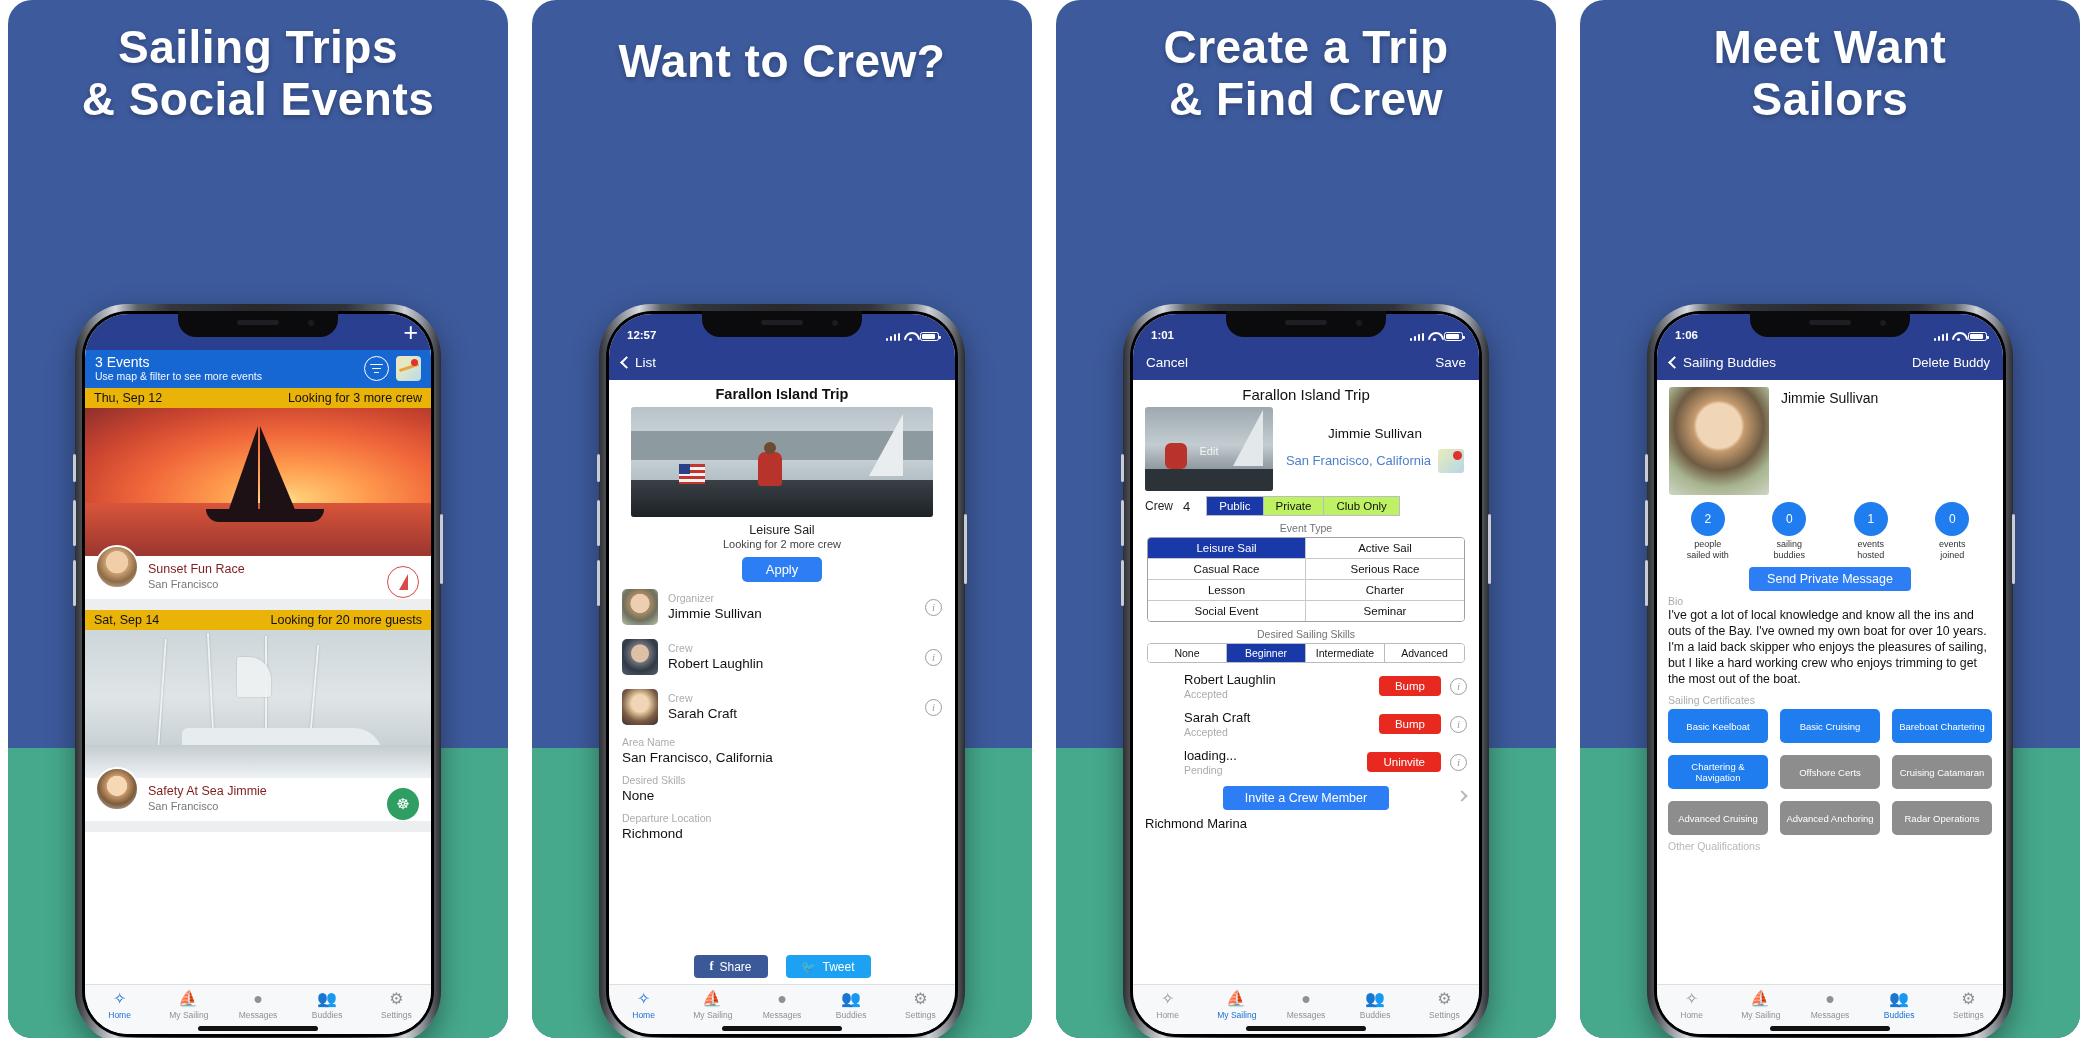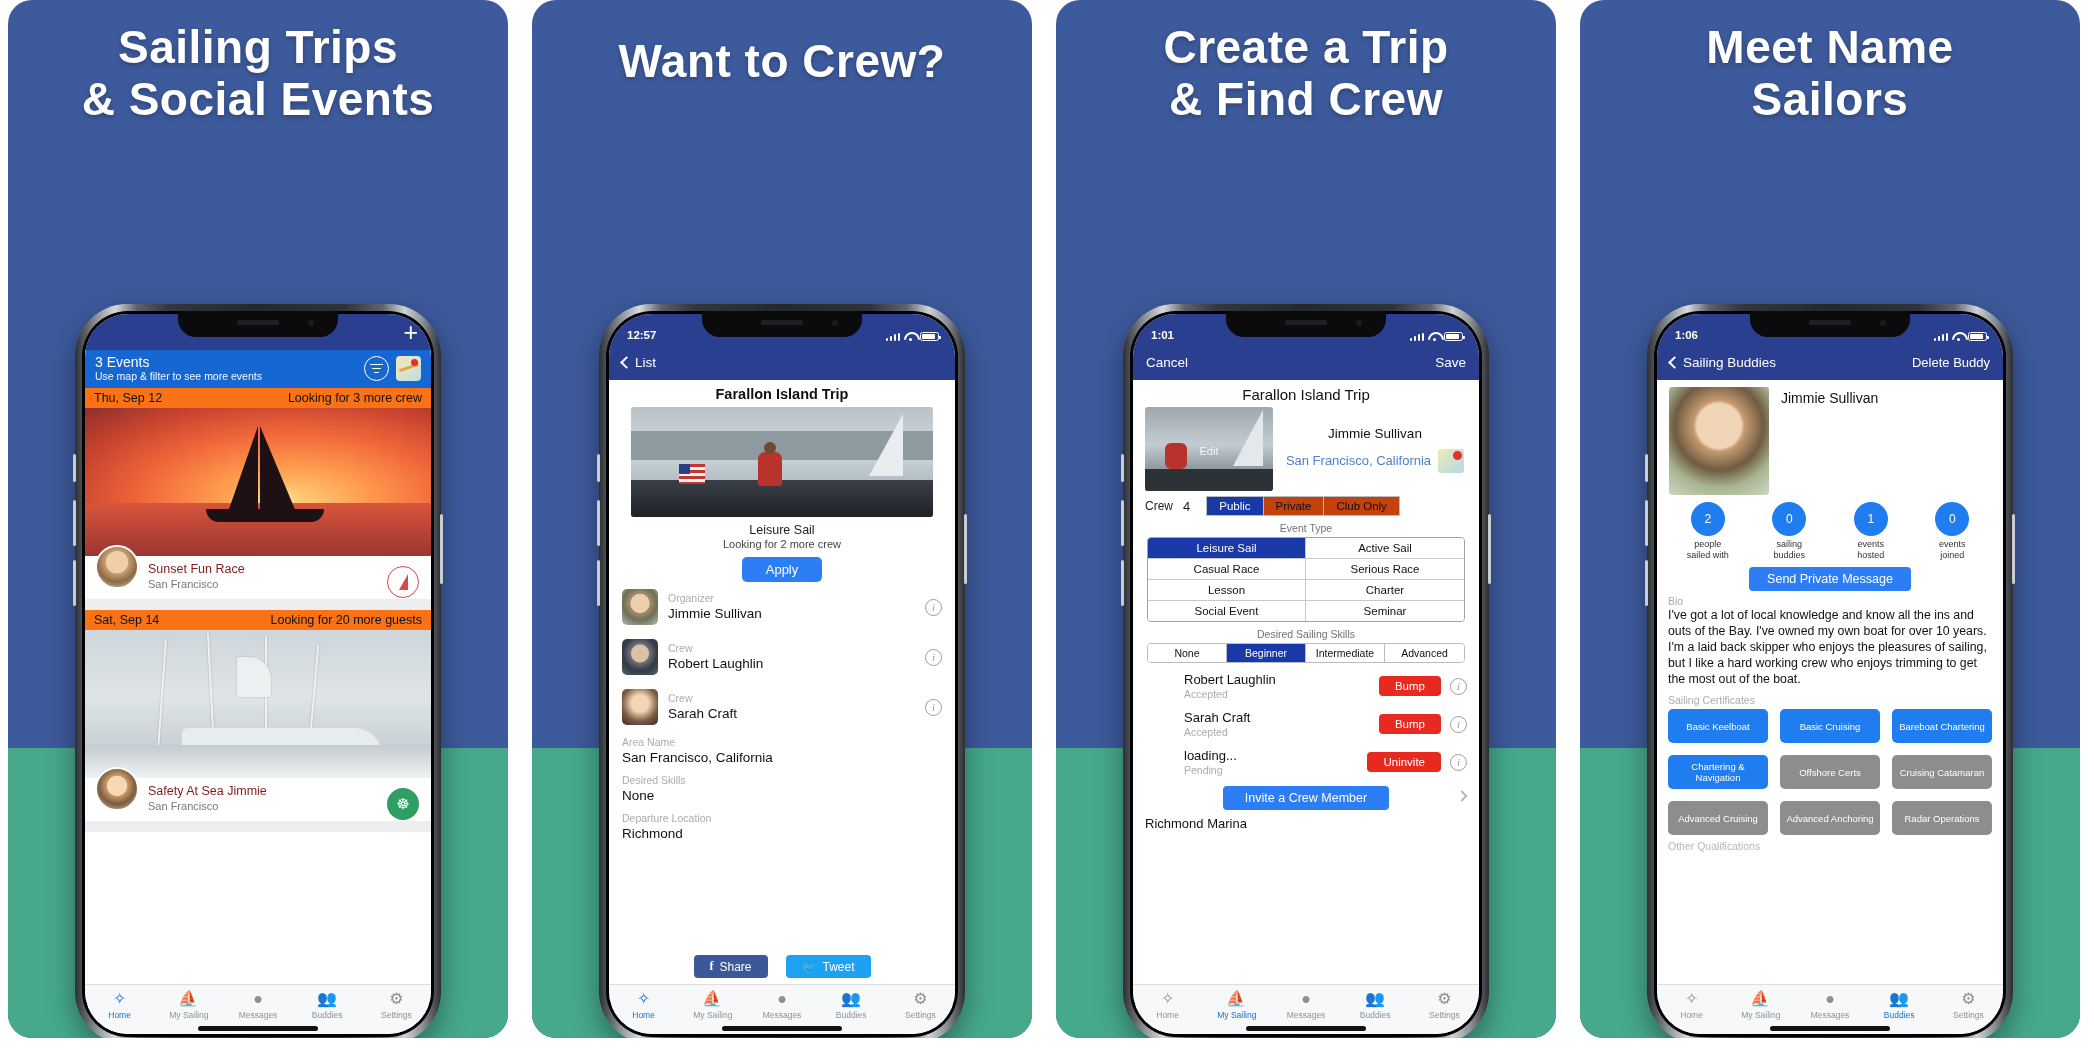--- a/index.html
+++ b/index.html
@@ -139,21 +139,21 @@
   .eventsbar .t2{font-size:10.5px;line-height:13px;opacity:.95;}
   .eb-icons{display:flex;align-items:center;gap:7px;}
   .circ-icon{width:25px;height:25px;border-radius:50%;border:1.6px solid #fff;display:flex;flex-direction:column;justify-content:center;align-items:center;gap:2.5px;}
   .circ-icon i{display:block;height:1.6px;background:#fff;border-radius:1px;}
   .circ-icon i:nth-child(1){width:13px;}
   .circ-icon i:nth-child(2){width:9px;}
   .circ-icon i:nth-child(3){width:5px;}
   .map-icon{width:25px;height:25px;border-radius:4px;background:linear-gradient(135deg,#f5e4b8 0%,#dfe9c8 40%,#b9d8e8 100%);position:relative;overflow:hidden;}
   .map-icon::before{content:"";position:absolute;left:3px;top:10px;width:20px;height:3px;background:#e8a33d;transform:rotate(-18deg);}
   .map-icon::after{content:"";position:absolute;right:3px;top:3px;width:7px;height:7px;border-radius:50%;background:#e03030;}
-  .eventrow{display:flex;justify-content:space-between;padding:3px 9px;font-size:12.5px;color:#111;background:#f97316;}
+  .eventrow{display:flex;justify-content:space-between;padding:3px 9px;font-size:12.5px;color:#111;background:#eab308;}
   .photo{height:148px;position:relative;overflow:hidden;}
   .photo.sunset{background:
     radial-gradient(ellipse at 60% 62%, #ffd27a 0%, #ff9a4d 26%, #f0663a 52%, #c9442f 76%, #8e2f2c 100%);}
   .photo.sunset .sun{position:absolute;left:52%;top:58%;width:56px;height:18px;background:rgba(255,235,170,.55);filter:blur(6px);transform:translateX(-50%);}
   .photo.sunset .water{position:absolute;left:0;right:0;bottom:0;height:36%;background:linear-gradient(#d8553a,#9b3630);}
   .photo.sunset .boat{position:absolute;left:50%;bottom:30%;transform:translateX(-50%);}
   .photo.sunset .sail1{position:absolute;left:-30px;bottom:0;width:0;height:0;border-left:30px solid transparent;border-bottom:86px solid #1d1116;}
   .photo.sunset .sail2{position:absolute;left:2px;bottom:0;width:0;height:0;border-right:36px solid transparent;border-bottom:86px solid #1d1116;}
   .photo.sunset .hull{position:absolute;left:-52px;bottom:-10px;width:118px;height:13px;background:#1d1116;border-radius:0 0 40px 40px;}
   .photo.regatta{background:linear-gradient(#cdd6da 0%,#dfe5e7 45%,#b9c4c9 100%);}
@@ -222,21 +222,21 @@
   .p3hero .side{flex:1;display:flex;flex-direction:column;align-items:center;justify-content:center;gap:8px;}
   .p3hero .owner{font-size:13.5px;color:#111;}
   .p3hero .loc{font-size:13px;color:#4d7fcb;text-align:center;line-height:16px;}
   .p3hero .locrow{display:flex;align-items:center;gap:7px;}
   .mini-map{width:26px;height:24px;border-radius:3px;background:linear-gradient(135deg,#e9edb7 0%,#cfe2d0 50%,#b7d5e7 100%);position:relative;flex:0 0 auto;}
   .mini-map::after{content:"";position:absolute;right:2px;top:2px;width:9px;height:9px;border-radius:50%;background:#e03030;}
   .crewrow{display:flex;align-items:center;gap:10px;padding:5px 12px 0;}
   .crewrow .cl{font-size:12px;color:#222;}
   .crewrow .cv{font-size:13px;color:#222;}
   .seg{display:flex;border:1px solid #b9bcc0;border-radius:0;overflow:hidden;margin-left:6px;}
-  .seg > div{padding:3px 12px;font-size:11.5px;color:#111;background:#c2410c;border-right:1px solid #b9bcc0;}
+  .seg > div{padding:3px 12px;font-size:11.5px;color:#111;background:#bef264;border-right:1px solid #b9bcc0;}
   .seg > div:last-child{border-right:none;}
   .seg > div.on{background:#1939a8;color:#fff;}
   .seclbl{text-align:center;font-size:10.5px;color:#6e7276;padding:6px 0 3px;}
   .grid2{margin:0 14px;border:1px solid #9ea2a6;border-radius:4px;overflow:hidden;display:grid;grid-template-columns:1fr 1fr;}
   .grid2 > div{padding:4px 0;text-align:center;font-size:11.5px;color:#111;border-right:1px solid #c6c9cc;border-bottom:1px solid #c6c9cc;background:#fff;}
   .grid2 > div:nth-child(2n){border-right:none;}
   .grid2 > div:nth-last-child(-n+2){border-bottom:none;}
   .grid2 > div.on{background:#1939a8;color:#fff;}
   .seg4{display:grid;grid-template-columns:repeat(4,1fr);margin:0 14px;border:1px solid #b9bcc0;border-radius:4px;overflow:hidden;}
   .seg4 > div{padding:3px 0;text-align:center;font-size:10.5px;color:#111;border-right:1px solid #b9bcc0;background:#fff;}
@@ -667,21 +667,21 @@
             <span class="cam"></span>
           </div>
         <div class="homebar"></div>
       </div>
     </div>
   </div>
 
   <div class="panel">
     <div class="sea"></div>
     <div class="headline h-2l">
-      <div>Meet Name</div>
+      <div>Meet Want</div>
       <div>Sailors</div>
     </div>
 
     <div class="phone">
       <div class="sidebtn" style="left:-2px;top:150px;width:3px;height:28px;"></div>
       <div class="sidebtn" style="left:-2px;top:196px;width:3px;height:46px;"></div>
       <div class="sidebtn" style="left:-2px;top:256px;width:3px;height:46px;"></div>
       <div class="sidebtn" style="right:-2px;top:210px;width:3px;height:70px;"></div>
       <div class="screen">
         <div class="inner">

